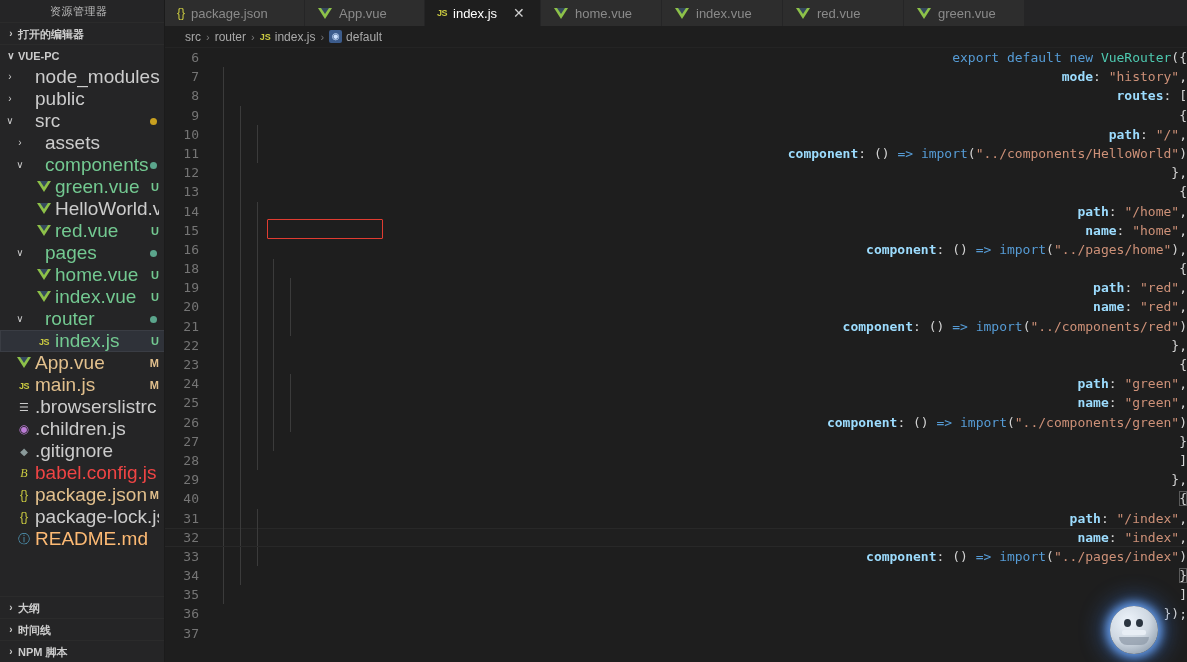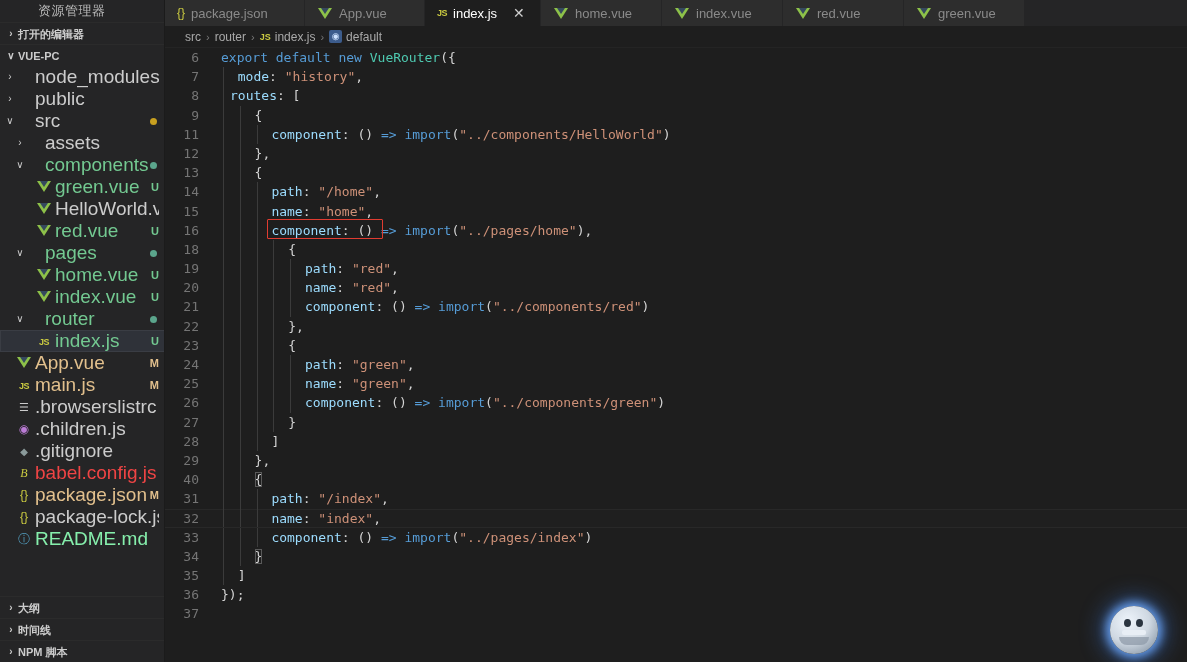--- a/index.html
+++ b/index.html
@@ -15,22 +15,22 @@
   #sidebar {
     width: 165px; height: 662px;
     background: #252526;
     color: #cccccc;
     display: flex; flex-direction: column;
     flex: 0 0 165px;
     position: relative;
   }
   .sb-title {
     height: 22px; line-height: 22px;
-    padding-left: 38px;
-    font-size: 13px; letter-spacing: .5px;
+    padding-left: 50px;
+    font-size: 11px; letter-spacing: .5px;
     color: #bbbbbb;
     white-space: nowrap;
   }
   .sb-section {
     height: 22px; line-height: 22px;
     display: flex; align-items: center;
     font-size: 11px; font-weight: bold;
     color: #cccccc;
     padding-left: 4px;
     border-top: 1px solid #2b2b2b;
@@ -116,27 +116,27 @@
   }
   #codearea { position: relative; }
   .cl { height: 19.2px; line-height: 19.2px; display: flex; position: relative; white-space: pre; }
   .cl.curline { background: #1f1f1f; }
   .cl.curline::before { content:""; position:absolute; left:0; right:0; top:0; border-top:1px solid #282828; }
   .cl.curline::after  { content:""; position:absolute; left:0; right:0; bottom:0; border-bottom:1px solid #282828; }
   .ln {
     width: 48px; min-width:48px; text-align: right; padding-right: 14px;
     color: #757575; font-size: 13px; user-select:none;
   }
-  .code { position: relative; flex: 1 1 auto; padding-left: 8px; }
+  .code { position: relative; flex: 1 1 auto; padding-left: 8px; text-align: right; }
   
   .ig { position:absolute; top:0; bottom:0; width:1px; background:#3b3b3b; }
 
   .k-kw   { color: #569cd6; }   
   .k-cls  { color: #4ec9b0; }   
-  .k-prop { color: #9cdcfe; }   
+  .k-prop { color: #9cdcfe; font-weight: bold; }   
   .k-str  { color: #ce9178; }   
   .k-pun  { color: #d4d4d4; }
   .k-arrow{ color: #569cd6; }
   .k-imp  { color: #569cd6; }
 
   .bracket-hl { outline: 1px solid #5a5a5a; outline-offset: -1px; }
 
   #redbox {
     position: absolute;
     border: 1.5px solid #e03c31;
@@ -302,21 +302,21 @@
           <span class="badge" style="color:#e2c08d">M</span>
         </div>
         <div class="row" style="padding-left: 4px;">
           <span class="tw"></span>
           <span class="ico"><span class="json-ico">{}</span></span>
           <span class="lbl" style="color:#cccccc">package-lock.json</span>
         </div>
         <div class="row" style="padding-left: 4px;">
           <span class="tw"></span>
           <span class="ico"><span class="md-ico">ⓘ</span></span>
-          <span class="lbl" style="color:#86efac">README.md</span>
+          <span class="lbl" style="color:#fdba74">README.md</span>
         </div>
       </div>
 
     <div class="sb-bottom">
       <div class="sb-section">
         <span class="tw">›</span>
         <span>大纲</span>
       </div>
       <div class="sb-section">
         <span class="tw">›</span>
@@ -394,20 +394,21 @@
           <span class="sym-ico">◉</span>
           <span>default</span>
         </span>
       </div>
     <div id="editor">
       <div id="codearea">
           <div class="cl"><div class="ln">6</div><div class="code"><span style="margin-left: 0px; display: inline-block;"><span class="k-kw">export </span><span class="k-kw">default </span><span class="k-kw">new </span><span class="k-cls">VueRouter</span><span class="k-pun">({</span></span></div></div>
           <div class="cl"><div class="ln">7</div><div class="code"><span class="ig" style="left: 10px;"></span><span style="margin-left: 16.8px; display: inline-block;"><span class="k-prop">mode</span><span class="k-pun">: </span><span class="k-str">"history"</span><span class="k-pun">,</span></span></div></div>
           <div class="cl"><div class="ln">8</div><div class="code"><span class="ig" style="left: 10px;"></span><span style="margin-left: 9px; display: inline-block;"><span class="k-prop">routes</span><span class="k-pun">: [</span></span></div></div>
           <div class="cl"><div class="ln">9</div><div class="code"><span class="ig" style="left: 10px;"></span><span class="ig" style="left: 26.8px;"></span><span style="margin-left: 33.6px; display: inline-block;"><span class="k-pun">{</span></span></div></div>
+          <div class="cl"><div class="ln">10</div><div class="code"><span class="ig" style="left: 10px;"></span><span class="ig" style="left: 26.8px;"></span><span class="ig" style="left: 43.6px;"></span><span style="margin-left: 50.4px; display: inline-block;"><span class="k-prop">path</span><span class="k-pun">: </span><span class="k-str">"/"</span><span class="k-pun">,</span></span></div></div>
           <div class="cl"><div class="ln">11</div><div class="code"><span class="ig" style="left: 10px;"></span><span class="ig" style="left: 26.8px;"></span><span class="ig" style="left: 43.6px;"></span><span style="margin-left: 50.4px; display: inline-block;"><span class="k-prop">component</span><span class="k-pun">: () </span><span class="k-arrow">=&gt; </span><span class="k-imp">import</span><span class="k-pun">(</span><span class="k-str">"../components/HelloWorld"</span><span class="k-pun">)</span></span></div></div>
           <div class="cl"><div class="ln">12</div><div class="code"><span class="ig" style="left: 10px;"></span><span class="ig" style="left: 26.8px;"></span><span style="margin-left: 33.6px; display: inline-block;"><span class="k-pun">},</span></span></div></div>
           <div class="cl"><div class="ln">13</div><div class="code"><span class="ig" style="left: 10px;"></span><span class="ig" style="left: 26.8px;"></span><span style="margin-left: 33.6px; display: inline-block;"><span class="k-pun">{</span></span></div></div>
           <div class="cl"><div class="ln">14</div><div class="code"><span class="ig" style="left: 10px;"></span><span class="ig" style="left: 26.8px;"></span><span class="ig" style="left: 43.6px;"></span><span style="margin-left: 50.4px; display: inline-block;"><span class="k-prop">path</span><span class="k-pun">: </span><span class="k-str">"/home"</span><span class="k-pun">,</span></span></div></div>
           <div class="cl"><div class="ln">15</div><div class="code"><span class="ig" style="left: 10px;"></span><span class="ig" style="left: 26.8px;"></span><span class="ig" style="left: 43.6px;"></span><span style="margin-left: 50.4px; display: inline-block;"><span class="k-prop">name</span><span class="k-pun">: </span><span class="k-str">"home"</span><span class="k-pun">,</span></span></div></div>
           <div class="cl"><div class="ln">16</div><div class="code"><span class="ig" style="left: 10px;"></span><span class="ig" style="left: 26.8px;"></span><span class="ig" style="left: 43.6px;"></span><span style="margin-left: 50.4px; display: inline-block;"><span class="k-prop">component</span><span class="k-pun">: () </span><span class="k-arrow">=&gt; </span><span class="k-imp">import</span><span class="k-pun">(</span><span class="k-str">"../pages/home"</span><span class="k-pun">),</span></span></div></div>
           <div class="cl"><div class="ln">18</div><div class="code"><span class="ig" style="left: 10px;"></span><span class="ig" style="left: 26.8px;"></span><span class="ig" style="left: 43.6px;"></span><span class="ig" style="left: 60.4px;"></span><span style="margin-left: 67.2px; display: inline-block;"><span class="k-pun">{</span></span></div></div>
           <div class="cl"><div class="ln">19</div><div class="code"><span class="ig" style="left: 10px;"></span><span class="ig" style="left: 26.8px;"></span><span class="ig" style="left: 43.6px;"></span><span class="ig" style="left: 60.4px;"></span><span class="ig" style="left: 77.2px;"></span><span style="margin-left: 84px; display: inline-block;"><span class="k-prop">path</span><span class="k-pun">: </span><span class="k-str">"red"</span><span class="k-pun">,</span></span></div></div>
           <div class="cl"><div class="ln">20</div><div class="code"><span class="ig" style="left: 10px;"></span><span class="ig" style="left: 26.8px;"></span><span class="ig" style="left: 43.6px;"></span><span class="ig" style="left: 60.4px;"></span><span class="ig" style="left: 77.2px;"></span><span style="margin-left: 84px; display: inline-block;"><span class="k-prop">name</span><span class="k-pun">: </span><span class="k-str">"red"</span><span class="k-pun">,</span></span></div></div>
           <div class="cl"><div class="ln">21</div><div class="code"><span class="ig" style="left: 10px;"></span><span class="ig" style="left: 26.8px;"></span><span class="ig" style="left: 43.6px;"></span><span class="ig" style="left: 60.4px;"></span><span class="ig" style="left: 77.2px;"></span><span style="margin-left: 84px; display: inline-block;"><span class="k-prop">component</span><span class="k-pun">: () </span><span class="k-arrow">=&gt; </span><span class="k-imp">import</span><span class="k-pun">(</span><span class="k-str">"../components/red"</span><span class="k-pun">)</span></span></div></div>

